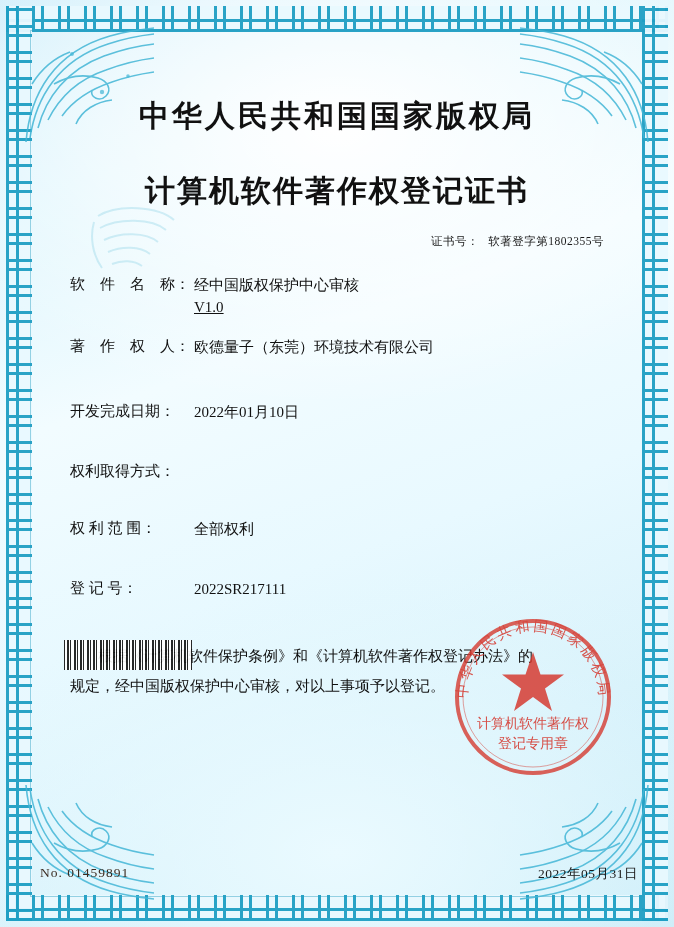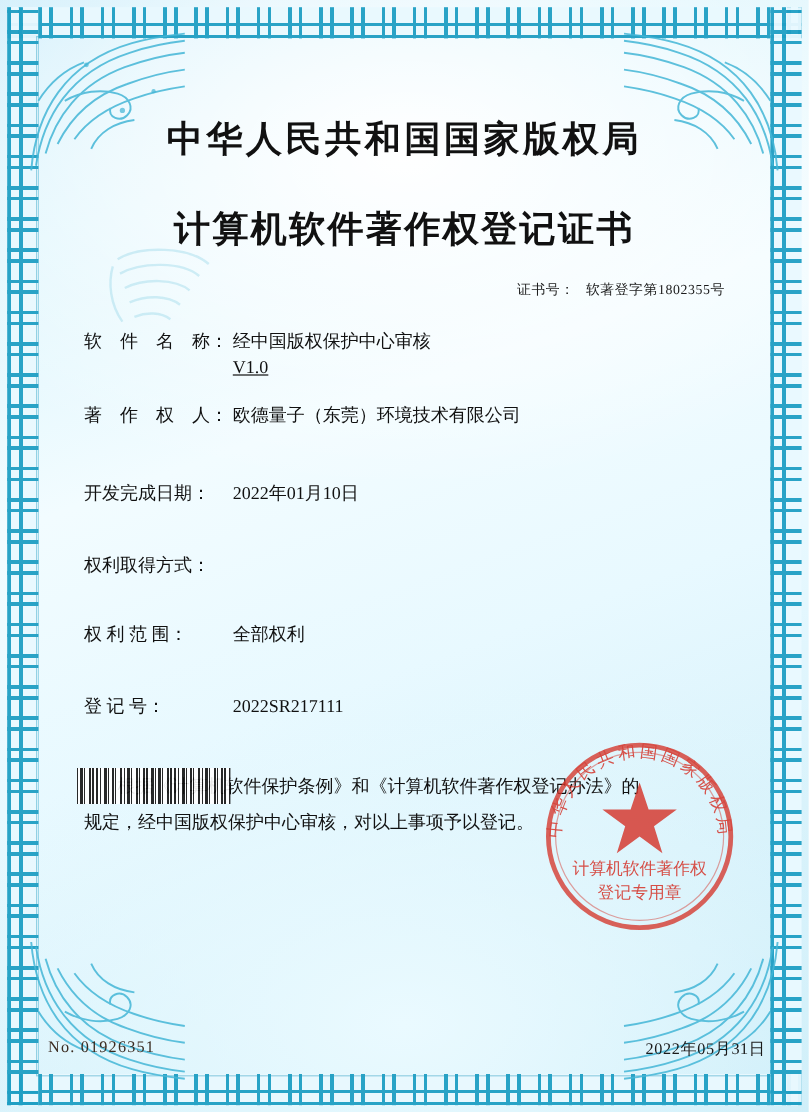--- a/index.html
+++ b/index.html
@@ -372,17 +372,17 @@
       <polygon points="89,44 96.5,66.5 120,66.5 101,80.5 108,103 89,89 70,103 77,80.5 58,66.5 81.5,66.5" fill="#d5362c" opacity="0.9"></polygon>
       <text font-family="'Liberation Serif', serif" font-size="14.5" fill="#d5362c" opacity="0.92" letter-spacing="3">
         <textPath href="#sealArc" startOffset="50%" text-anchor="middle">中华人民共和国国家版权局</textPath>
       </text>
       <text x="89" y="120" text-anchor="middle" font-family="'Liberation Serif', serif" font-size="14" fill="#d5362c" opacity="0.95">计算机软件著作权</text>
       <text x="89" y="140" text-anchor="middle" font-family="'Liberation Serif', serif" font-size="14" fill="#d5362c" opacity="0.95">登记专用章</text>
     </svg>
   </div>
 
   <div class="footer">
-    <div class="serial">No. 01926351</div>
+    <div class="serial">No. 01459891</div>
     <div class="date">2022年05月31日</div>
   </div>
 
 </div>
 
 </body></html>

